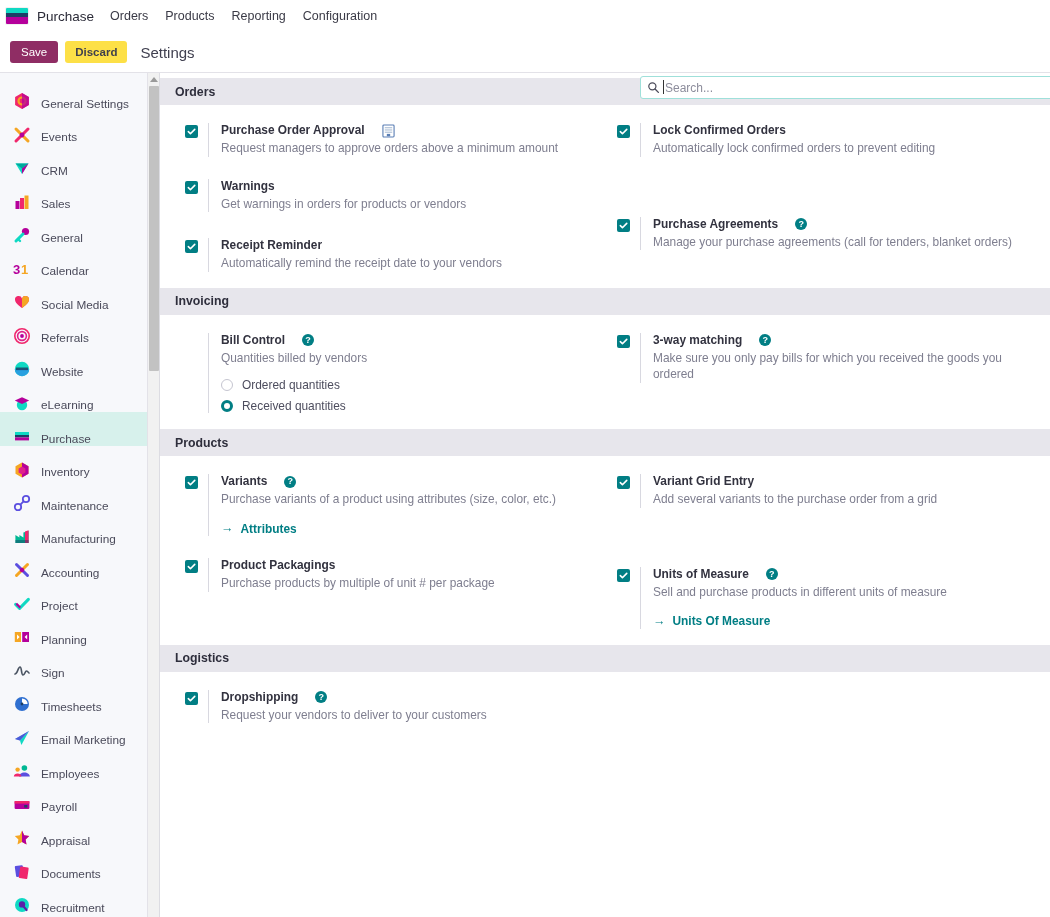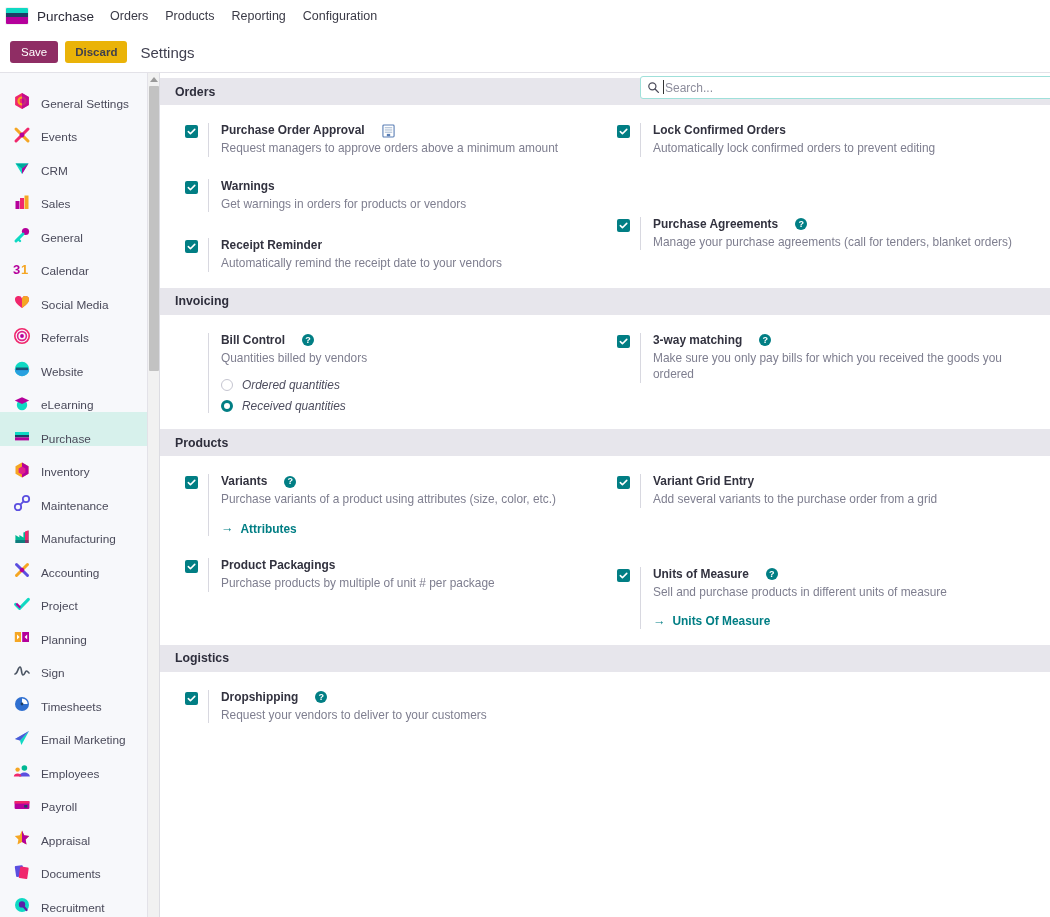--- a/index.html
+++ b/index.html
@@ -63,21 +63,21 @@
     color: #ffffff;
     font-size: 11.5px;
     font-weight: 400;
     border: none;
     border-radius: 3px;
     padding: 5px 11px;
     cursor: pointer;
     font-family: inherit;
   }
   .btn-discard {
-    background: #eab308;
+    background: #fde047;
     color: #3f3f4d;
     font-size: 11.5px;
     font-weight: 700;
     border: none;
     border-radius: 3px;
     padding: 5px 10px;
     margin-left: 7px;
     cursor: pointer;
     font-family: inherit;
   }
@@ -308,21 +308,21 @@
     border-radius: 50%;
     border: 1.5px solid #c5c5d0;
     margin-right: 9px;
     background: #fff;
   }
   .radio.on {
     border: 3px solid #017e84;
     background: #ffffff;
     box-shadow: inset 0 0 0 2px #ffffff;
   }
-  .radio-label { font-size: 11.9px; color: #4d4d5e; font-style: italic; }
+  .radio-label { font-size: 11.9px; color: #4d4d5e; }
 
   
   .ilink {
     display: inline-flex;
     align-items: center;
     gap: 7px;
     margin-top: 14px;
     font-size: 11.9px;
     font-weight: 700;
     color: #017e84;

